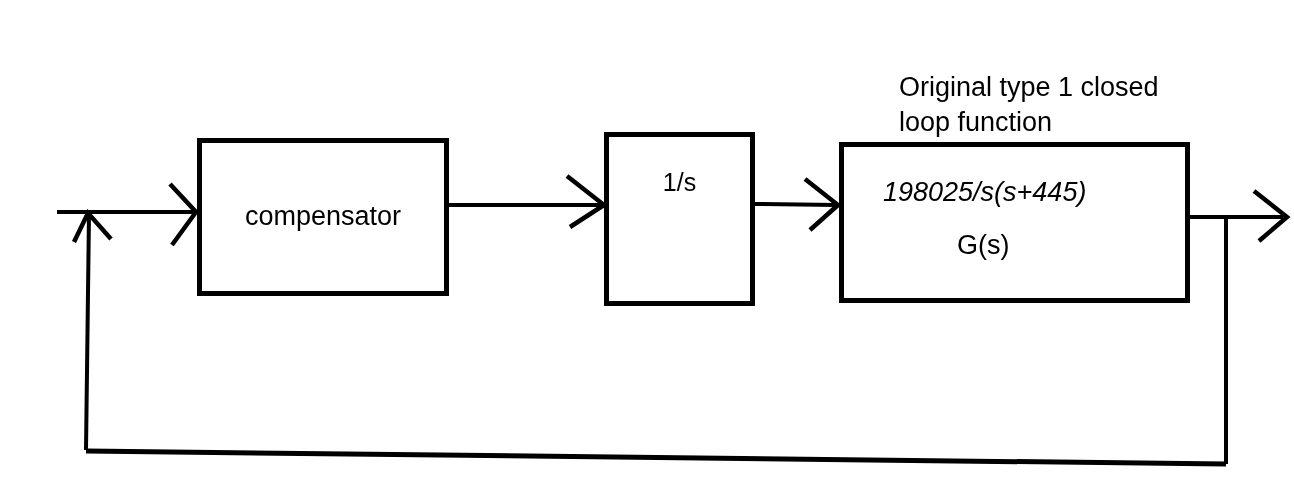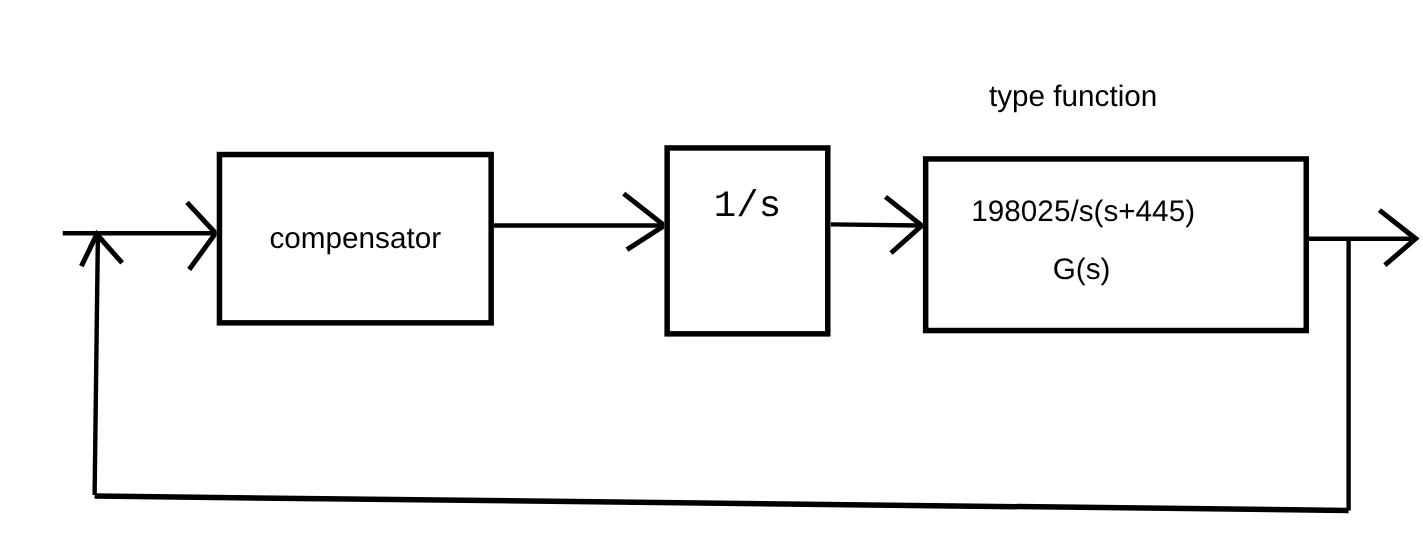--- a/index.html
+++ b/index.html
@@ -27,21 +27,21 @@
     position:absolute;
     font-size:27px;
     line-height:1.18;
     color:var(--ink);
     white-space:nowrap;
   }
   .block-label-center {
     display:flex; align-items:center; justify-content:center;
     text-align:center;
   }
-  .integrator-label { font-size:34px;font-family:Liberation Mono, monospace; }
+  .integrator-label { font-size:25px; }
   .caption-multiline { line-height:35px; white-space:nowrap; }
 </style>
 </head>
 <body>
 
 <div class="canvas">
 
   <svg class="wires" width="1294" height="497" viewBox="0 0 1294 497">
 
     <line class="wire" x1="57" y1="212" x2="194" y2="212"></line>
@@ -64,19 +64,20 @@
   </svg>
 
   <div class="block block-label-center" style="left:197px; top:138px; width:252px; height:158px;">
     <span class="label" style="position:static;">compensator</span>
   </div>
 
   <div class="block" style="left:604px; top:132px; width:151px; height:174px;"></div>
   <div class="label integrator-label" style="left:604px; top:168px; width:151px; text-align:center;">1/s</div>
 
   <div class="label caption-multiline" style="left:899px; top:70px;">
-    <div>type function</div>
+    <div>Original type 1 closed</div>
+    <div>loop function</div>
   </div>
   <div class="block" style="left:839px; top:142px; width:351px; height:161px;"></div>
-  <div class="label" style="left:883px; top:177px;">198025/s(s+445)</div>
+  <div class="label" style="left:883px; top:177px;font-style:italic;">198025/s(s+445)</div>
   <div class="label" style="left:957px; top:230px;">G(s)</div>
 
 </div>
 
 </body></html>

